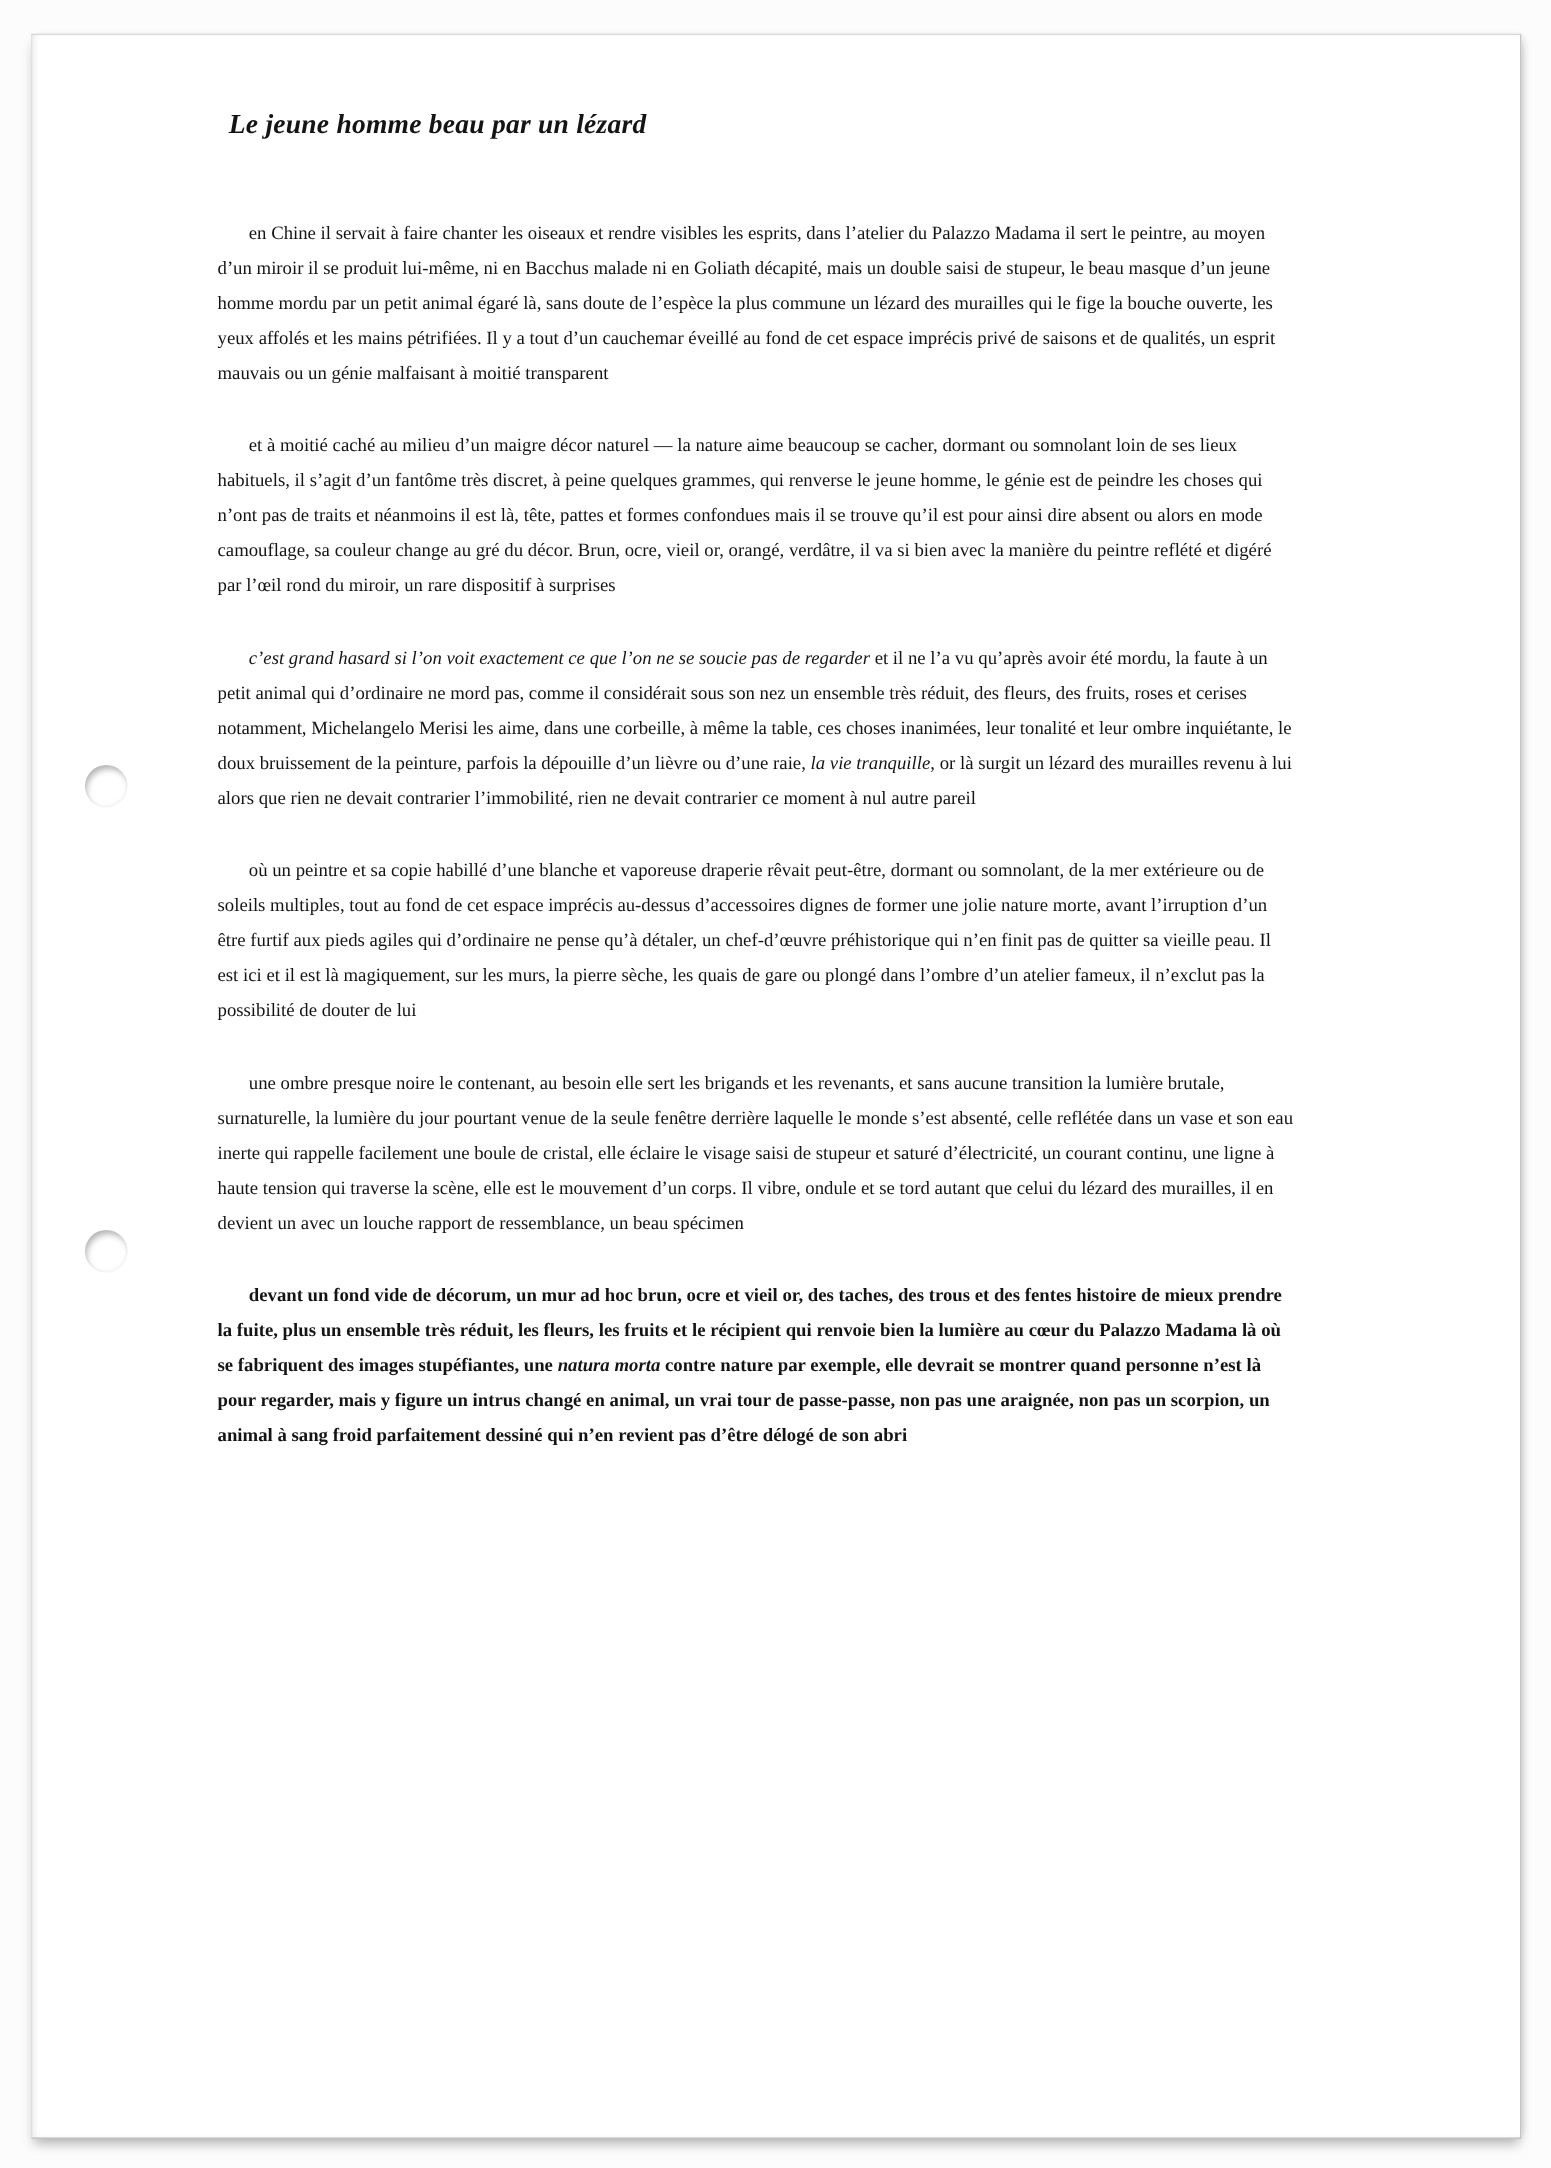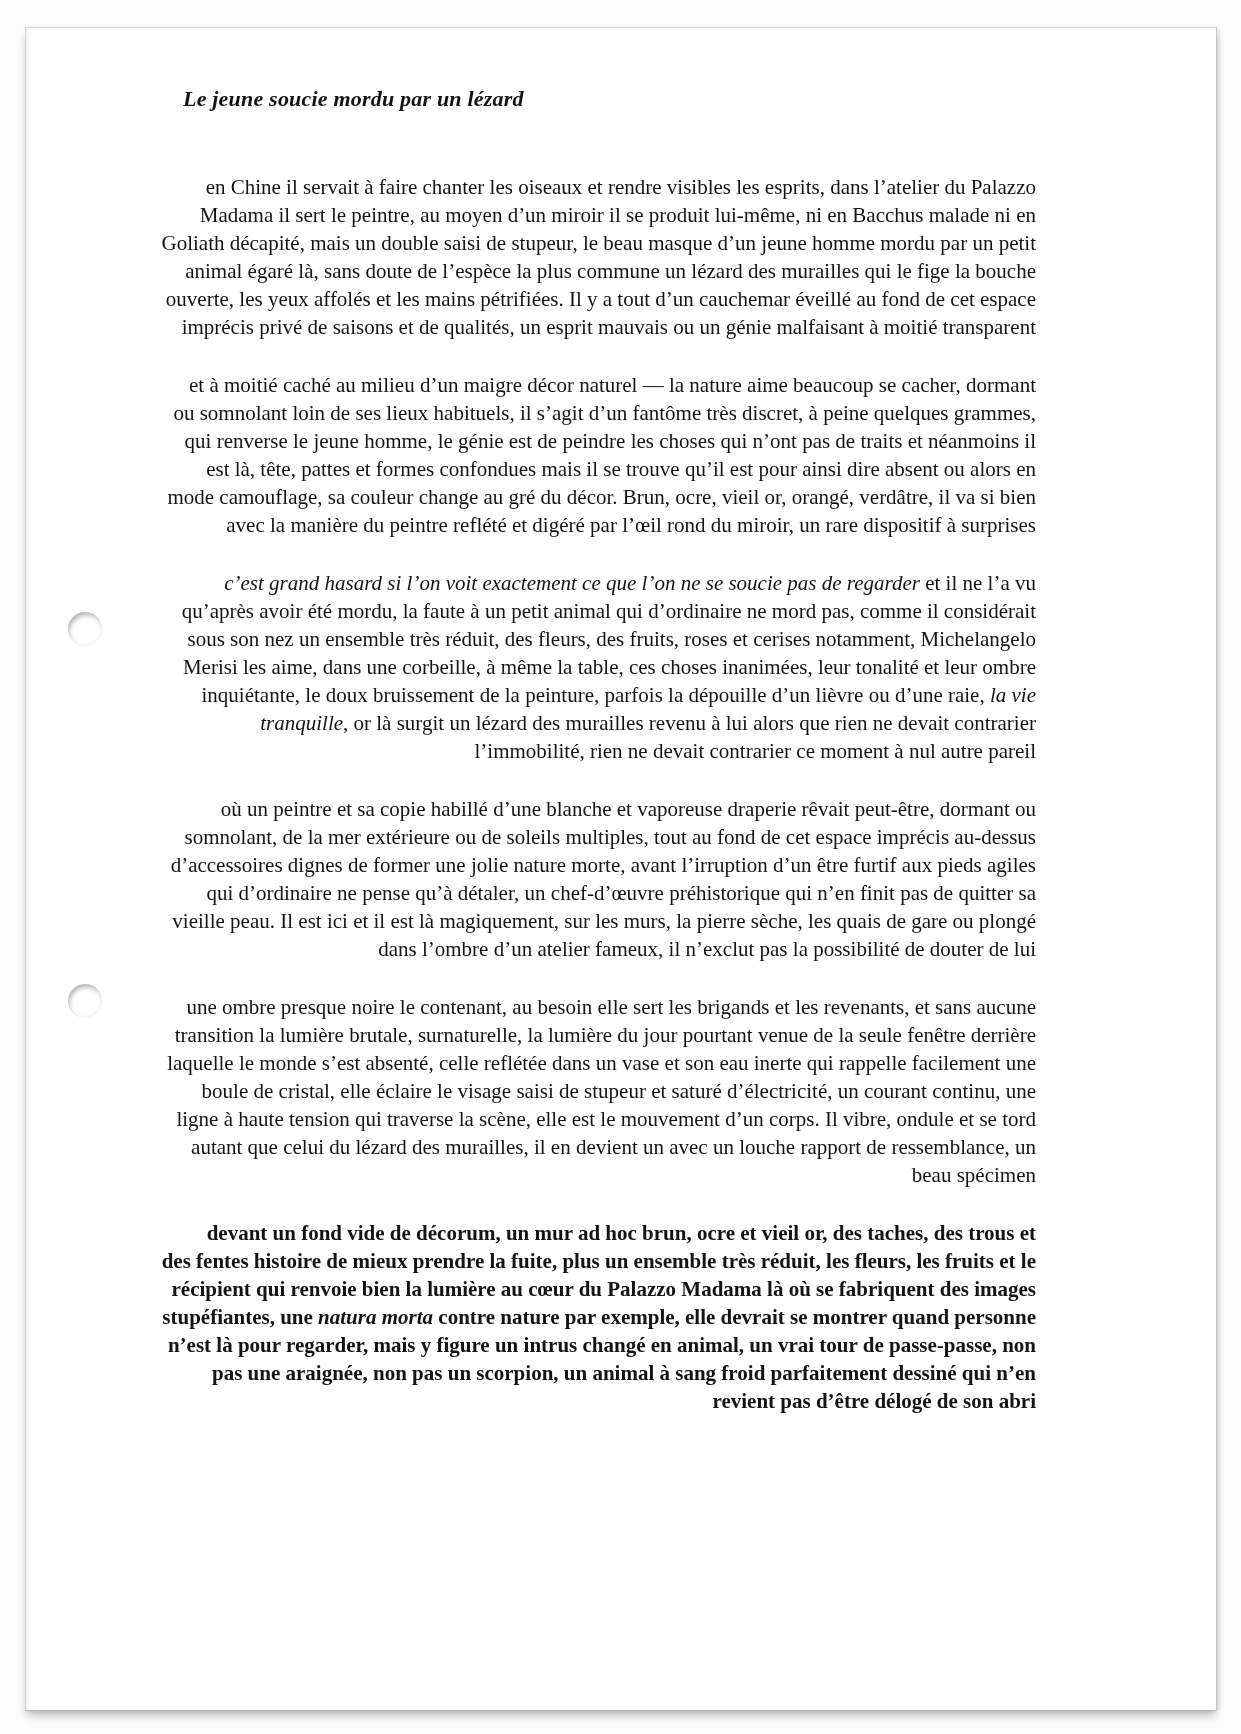--- a/index.html
+++ b/index.html
@@ -53,38 +53,38 @@
   .doc-title {
     font-size: 22px;
     font-weight: bold;
     font-style: italic;
     line-height: 28px;
     margin: 0 0 60px 0;
     text-indent: 25px;
     letter-spacing: 0.2px;
   }
   .text-body p {
-    font-size: 21px;
+    font-size: 15px;
     line-height: 28px;
-    margin: 0 0 30px 2px;
+    margin: 0 0 30px 16px;
     text-indent: 25px;
-    text-align: right;
+    text-align: left;
   }
   .text-body p:last-child { margin-bottom: 0; font-weight: bold; }
   .text-body em { font-style: italic; }
 </style>
 </head>
 <body>
 
 <div class="stage">
   <div class="paper">
     <div class="hole top"></div>
     <div class="hole bottom"></div>
     <div class="content">
-      <h1 class="doc-title">Le jeune soucie mordu par un lézard</h1>
+      <h1 class="doc-title">Le jeune homme beau par un lézard</h1>
       <div class="text-body">
           <p><span>en Chine il servait à faire chanter les oiseaux et rendre visibles les esprits, dans l’atelier du Palazzo Madama il sert le peintre, au moyen d’un miroir il se produit lui-même, ni en Bacchus malade ni en Goliath décapité, mais un double saisi de stupeur, le beau masque d’un jeune homme mordu par un petit animal égaré là, sans doute de l’espèce la plus commune un lézard des murailles qui le fige la bouche ouverte, les yeux affolés et les mains pétrifiées. Il y a tout d’un cauchemar éveillé au fond de cet espace imprécis privé de saisons et de qualités, un esprit mauvais ou un génie malfaisant à moitié transparent</span></p>
           <p><span>et à moitié caché au milieu d’un maigre décor naturel — la nature aime beaucoup se cacher, dormant ou somnolant loin de ses lieux habituels, il s’agit d’un fantôme très discret, à peine quelques grammes, qui renverse le jeune homme, le génie est de peindre les choses qui n’ont pas de traits et néanmoins il est là, tête, pattes et formes confondues mais il se trouve qu’il est pour ainsi dire absent ou alors en mode camouflage, sa couleur change au gré du décor. Brun, ocre, vieil or, orangé, verdâtre, il va si bien avec la manière du peintre reflété et digéré par l’œil rond du miroir, un rare dispositif à surprises</span></p>
           <p><em>c’est grand hasard si l’on voit exactement ce que l’on ne se soucie pas de regarder</em><span> et il ne l’a vu qu’après avoir été mordu, la faute à un petit animal qui d’ordinaire ne mord pas, comme il considérait sous son nez un ensemble très réduit, des fleurs, des fruits, roses et cerises notamment, Michelangelo Merisi les aime, dans une corbeille, à même la table, ces choses inanimées, leur tonalité et leur ombre inquiétante, le doux bruissement de la peinture, parfois la dépouille d’un lièvre ou d’une raie, </span><em>la vie tranquille</em><span>, or là surgit un lézard des murailles revenu à lui alors que rien ne devait contrarier l’immobilité, rien ne devait contrarier ce moment à nul autre pareil</span></p>
           <p><span>où un peintre et sa copie habillé d’une blanche et vaporeuse draperie rêvait peut-être, dormant ou somnolant, de la mer extérieure ou de soleils multiples, tout au fond de cet espace imprécis au-dessus d’accessoires dignes de former une jolie nature morte, avant l’irruption d’un être furtif aux pieds agiles qui d’ordinaire ne pense qu’à détaler, un chef-d’œuvre préhistorique qui n’en finit pas de quitter sa vieille peau. Il est ici et il est là magiquement, sur les murs, la pierre sèche, les quais de gare ou plongé dans l’ombre d’un atelier fameux, il n’exclut pas la possibilité de douter de lui</span></p>
           <p><span>une ombre presque noire le contenant, au besoin elle sert les brigands et les revenants, et sans aucune transition la lumière brutale, surnaturelle, la lumière du jour pourtant venue de la seule fenêtre derrière laquelle le monde s’est absenté, celle reflétée dans un vase et son eau inerte qui rappelle facilement une boule de cristal, elle éclaire le visage saisi de stupeur et saturé d’électricité, un courant continu, une ligne à haute tension qui traverse la scène, elle est le mouvement d’un corps. Il vibre, ondule et se tord autant que celui du lézard des murailles, il en devient un avec un louche rapport de ressemblance, un beau spécimen</span></p>
           <p><span>devant un fond vide de décorum, un mur ad hoc brun, ocre et vieil or, des taches, des trous et des fentes histoire de mieux prendre la fuite, plus un ensemble très réduit, les fleurs, les fruits et le récipient qui renvoie bien la lumière au cœur du Palazzo Madama là où se fabriquent des images stupéfiantes, une </span><em>natura morta</em><span> contre nature par exemple, elle devrait se montrer quand personne n’est là pour regarder, mais y figure un intrus changé en animal, un vrai tour de passe-passe, non pas une araignée, non pas un scorpion, un animal à sang froid parfaitement dessiné qui n’en revient pas d’être délogé de son abri</span></p>
         </div>
     </div>
   </div>

